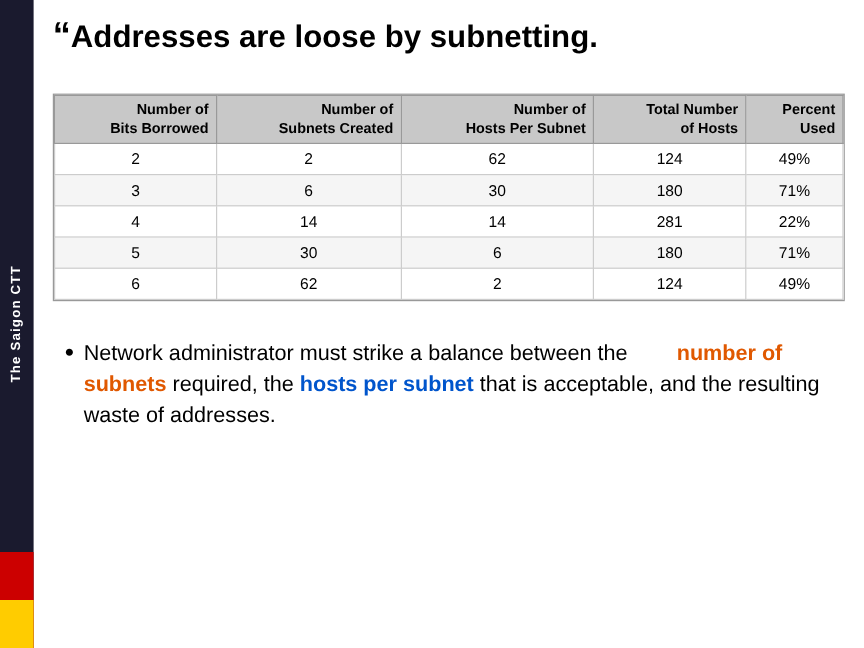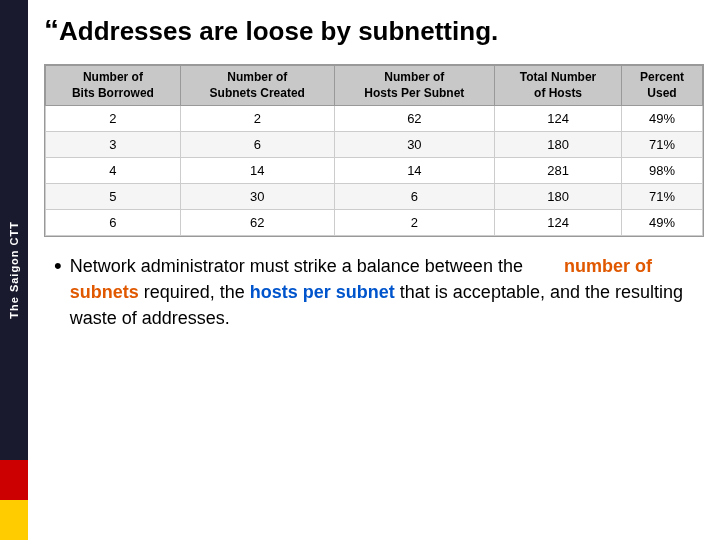--- a/index.html
+++ b/index.html
@@ -53,21 +53,21 @@
       background: #ffcc00;
     }
 
     
     .main {
       margin-left: 28px;
       padding: 12px 16px;
       height: 540px;
       display: flex;
       flex-direction: column;
-      gap: 10px;
+      gap: 24px;
     }
 
     
     .title {
       font-size: 26px;
       font-weight: bold;
       color: #000;
       line-height: 1.2;
       margin-bottom: 6px;
     }
@@ -86,21 +86,21 @@
       width: 100%;
       border-collapse: collapse;
       font-size: 13px;
     }
     thead tr {
       background: #c8c8c8;
     }
     thead th {
       border: 1px solid #999;
       padding: 4px 6px;
-      text-align: center;
+      text-align: right;
       font-weight: bold;
       font-size: 12px;
       line-height: 1.3;
       color: #000;
     }
     tbody tr {
       background: #fff;
     }
     tbody tr:nth-child(even) {
       background: #f5f5f5;
@@ -180,21 +180,21 @@
             <td>6</td>
             <td>30</td>
             <td>180</td>
             <td>71%</td>
           </tr>
           <tr>
             <td>4</td>
             <td>14</td>
             <td>14</td>
             <td>281</td>
-            <td>98%</td>
+            <td>22%</td>
           </tr>
           <tr>
             <td>5</td>
             <td>30</td>
             <td>6</td>
             <td>180</td>
             <td>71%</td>
           </tr>
           <tr>
             <td>6</td>

